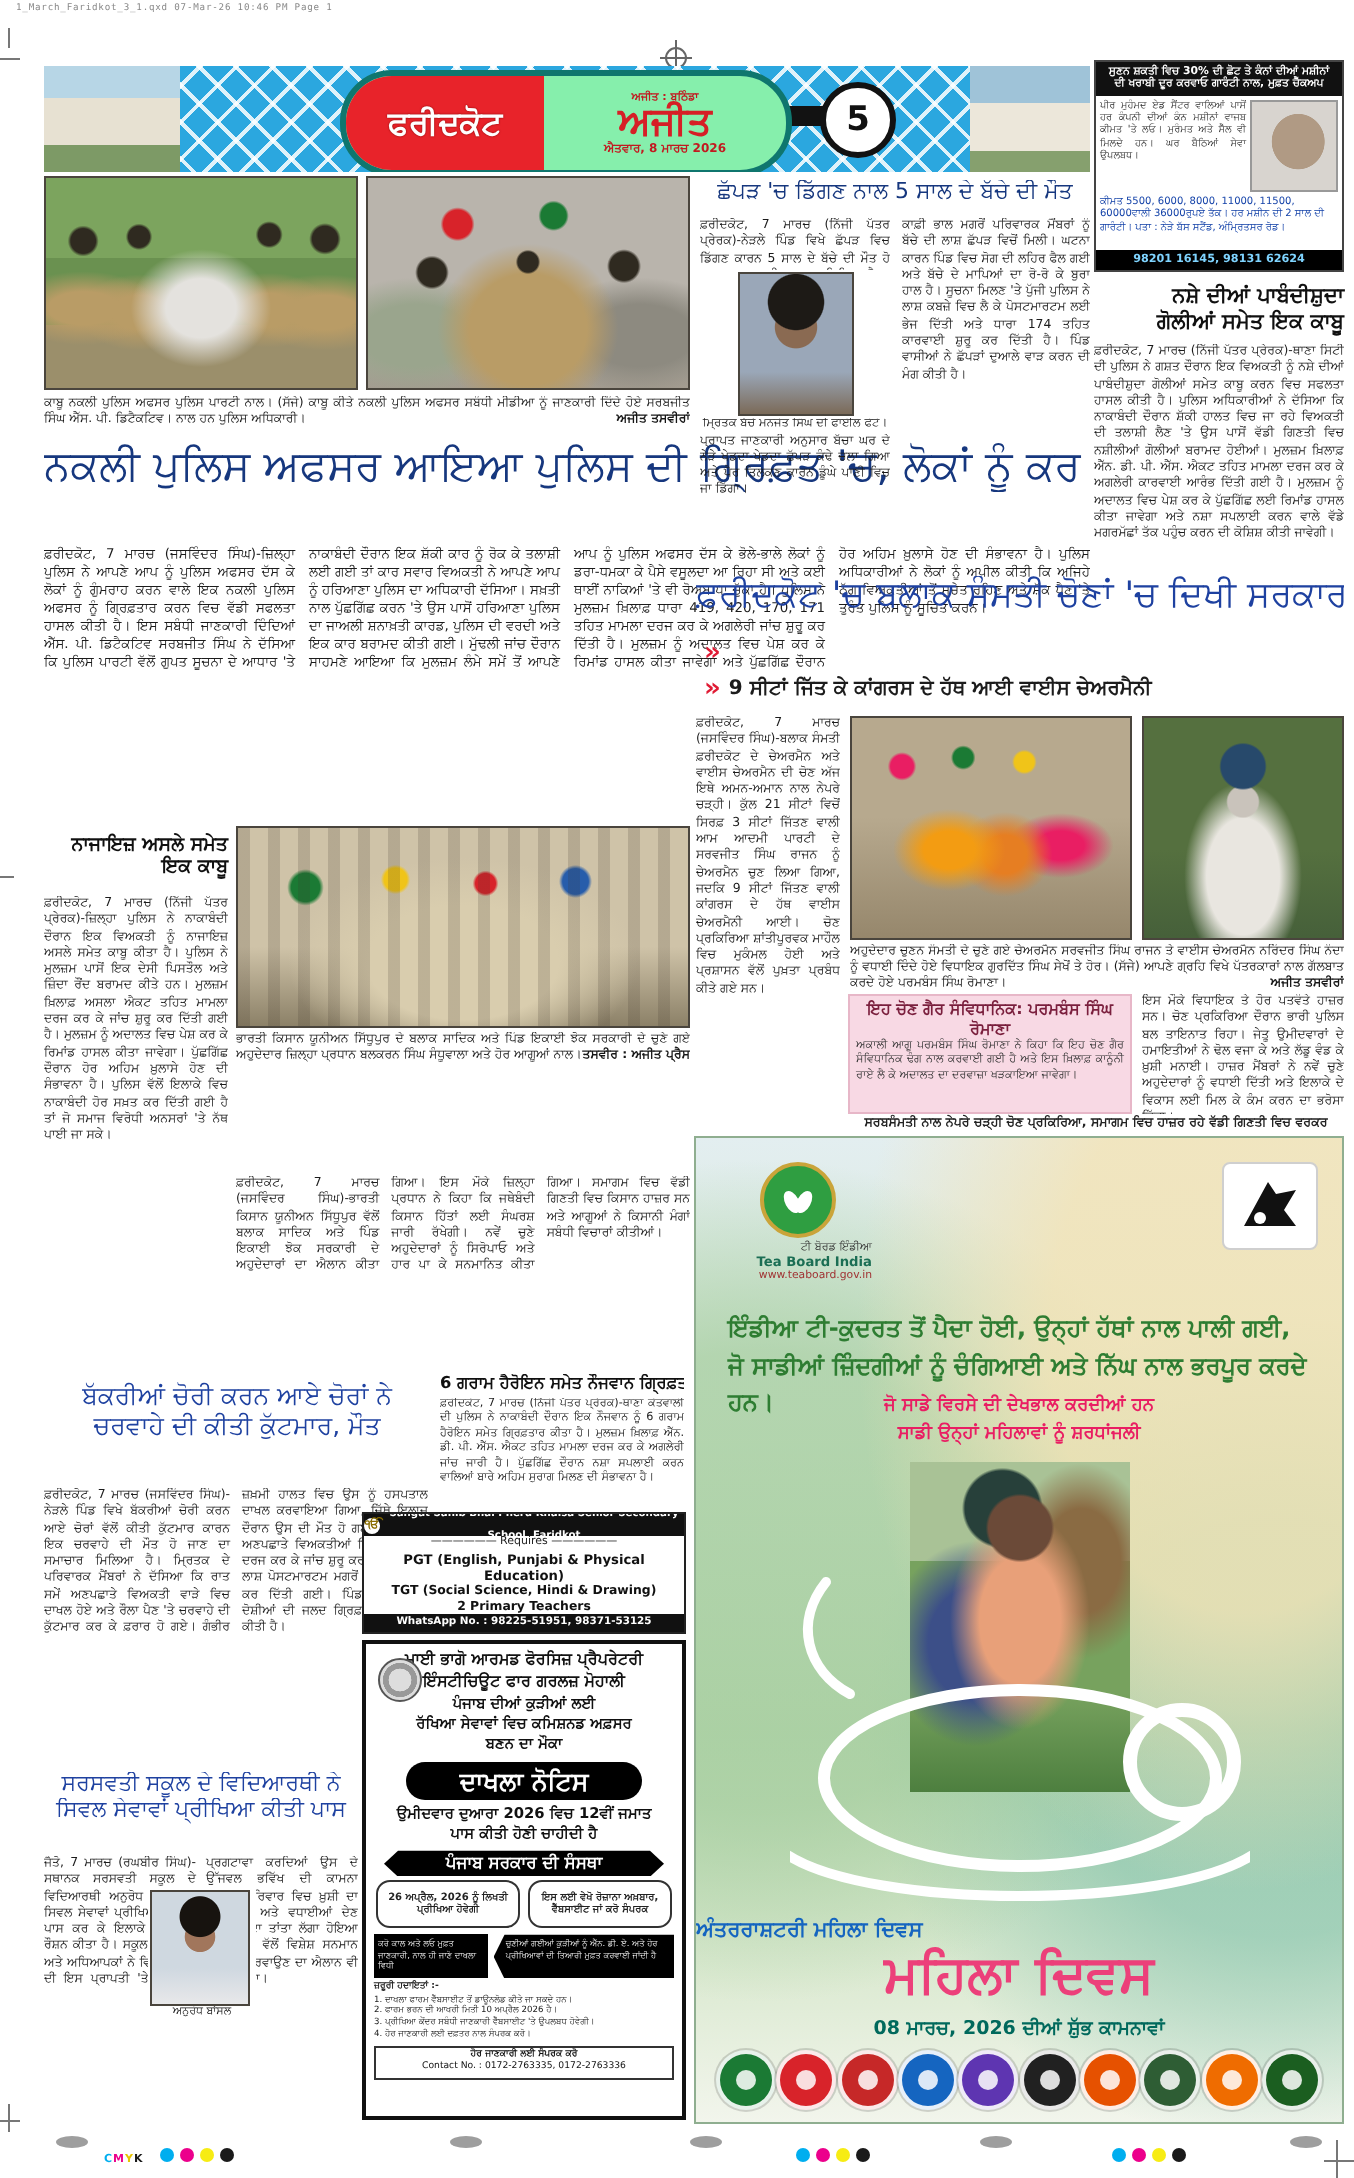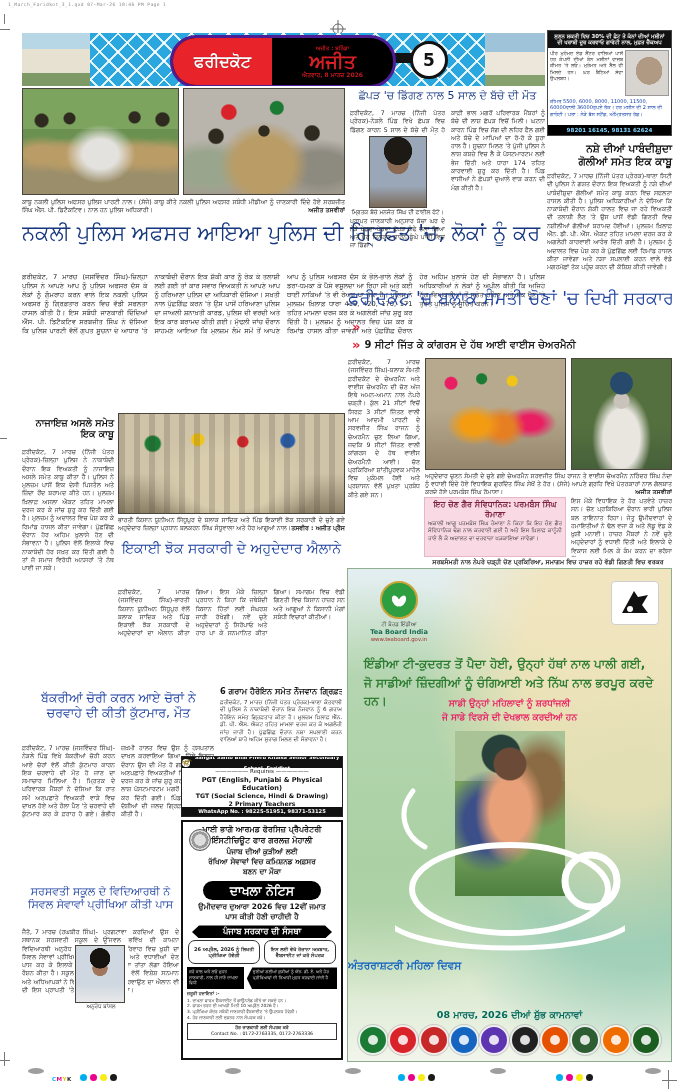--- a/index.html
+++ b/index.html
@@ -21,22 +21,22 @@
   #masthead .lattice{position:absolute;left:0;top:0;right:0;bottom:0;
      background:
        repeating-linear-gradient(45deg,rgba(255,255,255,.85) 0 2px,transparent 2px 13px),
        repeating-linear-gradient(-45deg,rgba(255,255,255,.85) 0 2px,transparent 2px 13px);}
   .mast-photo{position:absolute;top:0;height:53px;}
   #mast-photo-left{left:0;width:68px;background:
      linear-gradient(180deg,#b7d6e6 0 30%,#e7e1d2 30% 75%,#7d9a66 75% 100%),
      radial-gradient(circle at 50% 35%,#efe9dc 0 18%,transparent 19%);}
   #mast-photo-right{right:0;width:60px;background:
      linear-gradient(180deg,#9fc3d8 0 35%,#ece7da 35% 80%,#86a06e 80% 100%);}
-  #mast-pill{position:absolute;left:148px;top:2px;width:220px;height:47px;border:3px solid #4c1d95;
-     border-radius:26px;background:#000000;display:flex;overflow:hidden;}
+  #mast-pill{position:absolute;left:148px;top:2px;width:220px;height:47px;border:3px solid #0f766e;
+     border-radius:26px;background:#86efac;display:flex;overflow:hidden;}
   #mast-pill .red{width:45%;background:#e8232a;display:flex;align-items:center;justify-content:center;}
   #mast-pill .red span{color:#fff;font-weight:bold;font-size:16px;text-shadow:0 0 1px #7a0000;}
   #mast-pill .yellow{width:55%;display:flex;flex-direction:column;align-items:center;justify-content:center;}
   .mast-top-small{font-size:5.5px;color:#c21a20;font-weight:bold;}
   .mast-title{font-size:19px;color:#d61f26;font-weight:bold;line-height:1;}
   .mast-date{font-size:6px;color:#c21a20;font-weight:bold;}
   #mast-stub{position:absolute;left:368px;top:20px;width:22px;height:10px;background:#121212;}
   #mast-circle{position:absolute;left:388px;top:8px;width:32px;height:32px;border-radius:50%;
      border:3px solid #121212;background:#fff;display:flex;align-items:center;justify-content:center;
      font-size:17px;font-weight:bold;color:#111;}
@@ -100,21 +100,21 @@
   #mb-ad .contact{border:1px solid #333;margin-top:2px;padding:1.5px;font-size:4.6px;text-align:center;
       color:#111;line-height:1.35;}
   #mb-ad .contact .ct{font-weight:bold;}
   
   #tea-ad{left:347px;top:568px;width:325px;height:494px;border:1px solid #8fae90;box-sizing:border-box;overflow:hidden;
      background:
        radial-gradient(ellipse at 85% 20%,rgba(244,227,180,.8) 0 25%,transparent 50%),
        radial-gradient(ellipse at 10% 45%,rgba(164,205,158,.7) 0 30%,transparent 55%),
        radial-gradient(ellipse at 90% 60%,rgba(120,190,170,.55) 0 25%,transparent 50%),
        linear-gradient(180deg,#e3eef0 0%,#d4e6d2 30%,#bcd9b2 60%,#dcead2 85%,#f2f5ec 100%);}
-  #tea-logo{position:absolute;left:14px;top:12px;width:74px;text-align:center;}
+  #tea-logo{position:absolute;left:14px;top:12px;width:74px;text-align:right;}
   #tea-logo .circ{width:34px;height:34px;border-radius:50%;margin:0 auto;background:#2f9e41;
       border:2.5px solid #caa43a;display:flex;align-items:center;justify-content:center;}
   #tea-logo .pa{font-size:5.6px;color:#333;margin-top:2px;}
   #tea-logo .en{font-size:6.6px;font-weight:bold;color:#1b6e54;}
   #tea-logo .url{font-size:5.4px;color:#a03333;}
   #amrit-logo{position:absolute;right:12px;top:12px;width:46px;height:42px;background:#fff;
       border:1px solid #cfcfcf;border-radius:4px;display:flex;align-items:center;justify-content:center;}
   #tea-para{position:absolute;left:16px;right:16px;top:86px;font-size:12px;font-weight:bold;color:#2e7d32;
       text-align:left;line-height:1.55;}
   #tea-tribute{position:absolute;left:16px;right:16px;top:128px;font-size:9px;font-weight:bold;color:#e91e63;
@@ -281,21 +281,20 @@
       radial-gradient(circle at 35% 26%,#f0c419 0 3.5%,transparent 4.5%),
       radial-gradient(circle at 55% 28%,#d8232a 0 3.5%,transparent 4.5%),
       radial-gradient(circle at 75% 27%,#275dab 0 3.5%,transparent 4.5%),
       radial-gradient(ellipse at 50% 68%,#d9cdae 0 30%,transparent 55%),
       linear-gradient(180deg,#cfc3a8 0 60%,#8c8168 100%);"></div>
   <div class="abs caption" style="left:118px;top:516px;width:227px;height:21px;">
     <span>ਭਾਰਤੀ ਕਿਸਾਨ ਯੂਨੀਅਨ ਸਿੱਧੂਪੁਰ ਦੇ ਬਲਾਕ ਸਾਦਿਕ ਅਤੇ ਪਿੰਡ ਇਕਾਈ ਝੋਕ ਸਰਕਾਰੀ ਦੇ ਚੁਣੇ ਗਏ ਅਹੁਦੇਦਾਰ ਜ਼ਿਲ੍ਹਾ ਪ੍ਰਧਾਨ ਬਲਕਰਨ ਸਿੰਘ ਸੰਧੂਵਾਲਾ ਅਤੇ ਹੋਰ ਆਗੂਆਂ ਨਾਲ।</span>
     <span class="credit" style="float:right;">ਤਸਵੀਰ : ਅਜੀਤ ਪ੍ਰੈਸ</span>
   </div>
   <div class="abs hl-blue" style="left:118px;top:540px;width:227px;font-size:14px;color:#1e41a0;">
-    <div class="nowrap">ਇਕਾਈ ਝੋਕ ਸਰਕਾਰੀ ਦੇ ਅਹੁਦੇਦਾਰ ਐਲਾਨੇ</div>
   </div>
   <div class="abs body-text cols-3" style="left:118px;top:588px;width:227px;height:96px;">ਫ਼ਰੀਦਕੋਟ, 7 ਮਾਰਚ (ਜਸਵਿੰਦਰ ਸਿੰਘ)-ਭਾਰਤੀ ਕਿਸਾਨ ਯੂਨੀਅਨ ਸਿੱਧੂਪੁਰ ਵੱਲੋਂ ਬਲਾਕ ਸਾਦਿਕ ਅਤੇ ਪਿੰਡ ਇਕਾਈ ਝੋਕ ਸਰਕਾਰੀ ਦੇ ਅਹੁਦੇਦਾਰਾਂ ਦਾ ਐਲਾਨ ਕੀਤਾ ਗਿਆ। ਇਸ ਮੌਕੇ ਜ਼ਿਲ੍ਹਾ ਪ੍ਰਧਾਨ ਨੇ ਕਿਹਾ ਕਿ ਜਥੇਬੰਦੀ ਕਿਸਾਨ ਹਿੱਤਾਂ ਲਈ ਸੰਘਰਸ਼ ਜਾਰੀ ਰੱਖੇਗੀ। ਨਵੇਂ ਚੁਣੇ ਅਹੁਦੇਦਾਰਾਂ ਨੂੰ ਸਿਰੋਪਾਓ ਅਤੇ ਹਾਰ ਪਾ ਕੇ ਸਨਮਾਨਿਤ ਕੀਤਾ ਗਿਆ। ਸਮਾਗਮ ਵਿਚ ਵੱਡੀ ਗਿਣਤੀ ਵਿਚ ਕਿਸਾਨ ਹਾਜ਼ਰ ਸਨ ਅਤੇ ਆਗੂਆਂ ਨੇ ਕਿਸਾਨੀ ਮੰਗਾਂ ਸਬੰਧੀ ਵਿਚਾਰਾਂ ਕੀਤੀਆਂ।</div>
 
   <div class="abs hl-blue" style="left:22px;top:691px;width:193px;font-size:12.5px;color:#1e41a0;">
     <div class="nowrap">ਬੱਕਰੀਆਂ ਚੋਰੀ ਕਰਨ ਆਏ ਚੋਰਾਂ ਨੇ</div>
     <div class="nowrap">ਚਰਵਾਹੇ ਦੀ ਕੀਤੀ ਕੁੱਟਮਾਰ, ਮੌਤ</div>
   </div>
   <div class="abs body-text cols-2" style="left:22px;top:744px;width:192px;height:136px;">ਫ਼ਰੀਦਕੋਟ, 7 ਮਾਰਚ (ਜਸਵਿੰਦਰ ਸਿੰਘ)-ਨੇੜਲੇ ਪਿੰਡ ਵਿਖੇ ਬੱਕਰੀਆਂ ਚੋਰੀ ਕਰਨ ਆਏ ਚੋਰਾਂ ਵੱਲੋਂ ਕੀਤੀ ਕੁੱਟਮਾਰ ਕਾਰਨ ਇਕ ਚਰਵਾਹੇ ਦੀ ਮੌਤ ਹੋ ਜਾਣ ਦਾ ਸਮਾਚਾਰ ਮਿਲਿਆ ਹੈ। ਮ੍ਰਿਤਕ ਦੇ ਪਰਿਵਾਰਕ ਮੈਂਬਰਾਂ ਨੇ ਦੱਸਿਆ ਕਿ ਰਾਤ ਸਮੇਂ ਅਣਪਛਾਤੇ ਵਿਅਕਤੀ ਵਾੜੇ ਵਿਚ ਦਾਖਲ ਹੋਏ ਅਤੇ ਰੌਲਾ ਪੈਣ 'ਤੇ ਚਰਵਾਹੇ ਦੀ ਕੁੱਟਮਾਰ ਕਰ ਕੇ ਫ਼ਰਾਰ ਹੋ ਗਏ। ਗੰਭੀਰ ਜ਼ਖ਼ਮੀ ਹਾਲਤ ਵਿਚ ਉਸ ਨੂੰ ਹਸਪਤਾਲ ਦਾਖਲ ਕਰਵਾਇਆ ਗਿਆ, ਜਿੱਥੇ ਇਲਾਜ ਦੌਰਾਨ ਉਸ ਦੀ ਮੌਤ ਹੋ ਗਈ। ਪੁਲਿਸ ਨੇ ਅਣਪਛਾਤੇ ਵਿਅਕਤੀਆਂ ਖ਼ਿਲਾਫ਼ ਮਾਮਲਾ ਦਰਜ ਕਰ ਕੇ ਜਾਂਚ ਸ਼ੁਰੂ ਕਰ ਦਿੱਤੀ ਹੈ ਅਤੇ ਲਾਸ਼ ਪੋਸਟਮਾਰਟਮ ਮਗਰੋਂ ਵਾਰਸਾਂ ਹਵਾਲੇ ਕਰ ਦਿੱਤੀ ਗਈ। ਪਿੰਡ ਵਾਸੀਆਂ ਨੇ ਦੋਸ਼ੀਆਂ ਦੀ ਜਲਦ ਗ੍ਰਿਫ਼ਤਾਰੀ ਦੀ ਮੰਗ ਕੀਤੀ ਹੈ।</div>
 
   <div class="abs hl-black nowrap" style="left:220px;top:687px;width:122px;font-size:8.2px;">6 ਗਰਾਮ ਹੈਰੋਇਨ ਸਮੇਤ ਨੌਜਵਾਨ ਗ੍ਰਿਫ਼ਤਾਰ</div>
@@ -372,33 +371,34 @@
       <div class="url">www.teaboard.gov.in</div>
     </div>
     <div id="amrit-logo">
       <svg width="34" height="32" viewBox="0 0 34 32">
         <path d="M4 26 L16 4 L20 10 L30 8 L24 18 L30 26 Z" fill="#111"></path>
         <circle cx="12" cy="22" r="3" fill="#fff"></circle>
       </svg>
     </div>
     <div id="tea-para">ਇੰਡੀਆ ਟੀ-ਕੁਦਰਤ ਤੋਂ ਪੈਦਾ ਹੋਈ, ਉਨ੍ਹਾਂ ਹੱਥਾਂ ਨਾਲ ਪਾਲੀ ਗਈ, ਜੋ ਸਾਡੀਆਂ ਜ਼ਿੰਦਗੀਆਂ ਨੂੰ ਚੰਗਿਆਈ ਅਤੇ ਨਿੱਘ ਨਾਲ ਭਰਪੂਰ ਕਰਦੇ ਹਨ।</div>
     <div id="tea-tribute">
+      <div>ਜੋ ਸਾਡੇ ਵਿਰਸੇ ਦੀ ਦੇਖਭਾਲ ਕਰਦੀਆਂ ਹਨ</div>
       <div>ਸਾਡੀ ਉਨ੍ਹਾਂ ਮਹਿਲਾਵਾਂ ਨੂੰ ਸ਼ਰਧਾਂਜਲੀ</div>
-      <div>ਜੋ ਸਾਡੇ ਵਿਰਸੇ ਦੀ ਦੇਖਭਾਲ ਕਰਦੀਆਂ ਹਨ</div>
     </div>
     <div id="tea-graphic">
       <div id="tea-woman"></div>
       <svg width="230" height="230" viewBox="0 0 230 230" style="position:absolute;left:0;top:0;">
         <path d="M18 60 C2 80, 8 104, 30 116" fill="none" stroke="#ffffff" stroke-width="5" stroke-linecap="round"></path>
         <circle cx="196" cy="150" r="26" fill="none" stroke="#ffffff" stroke-width="7"></circle>
         <ellipse cx="115" cy="158" rx="98" ry="44" fill="none" stroke="#ffffff" stroke-width="6"></ellipse>
         <path d="M-2 196 C40 224, 190 224, 232 196" fill="none" stroke="#ffffff" stroke-width="5"></path>
       </svg>
     </div>
     <div id="tea-iwd-label">ਅੰਤਰਰਾਸ਼ਟਰੀ ਮਹਿਲਾ ਦਿਵਸ</div>
+    <div id="tea-iwd-big">ਮਹਿਲਾ ਦਿਵਸ</div>
     <div id="tea-wishes">08 ਮਾਰਚ, 2026 ਦੀਆਂ ਸ਼ੁੱਭ ਕਾਮਨਾਵਾਂ</div>
     <div id="tea-logos">
       <span class="tea-circ" style="background: rgb(27, 122, 52);"></span>
       <span class="tea-circ" style="background: rgb(216, 35, 42);"></span>
       <span class="tea-circ" style="background: rgb(198, 40, 40);"></span>
       <span class="tea-circ" style="background: rgb(21, 101, 192);"></span>
       <span class="tea-circ" style="background: rgb(94, 53, 177);"></span>
       <span class="tea-circ" style="background: rgb(33, 33, 33);"></span>
       <span class="tea-circ" style="background: rgb(230, 81, 0);"></span>
       <span class="tea-circ" style="background: rgb(46, 93, 52);"></span>

